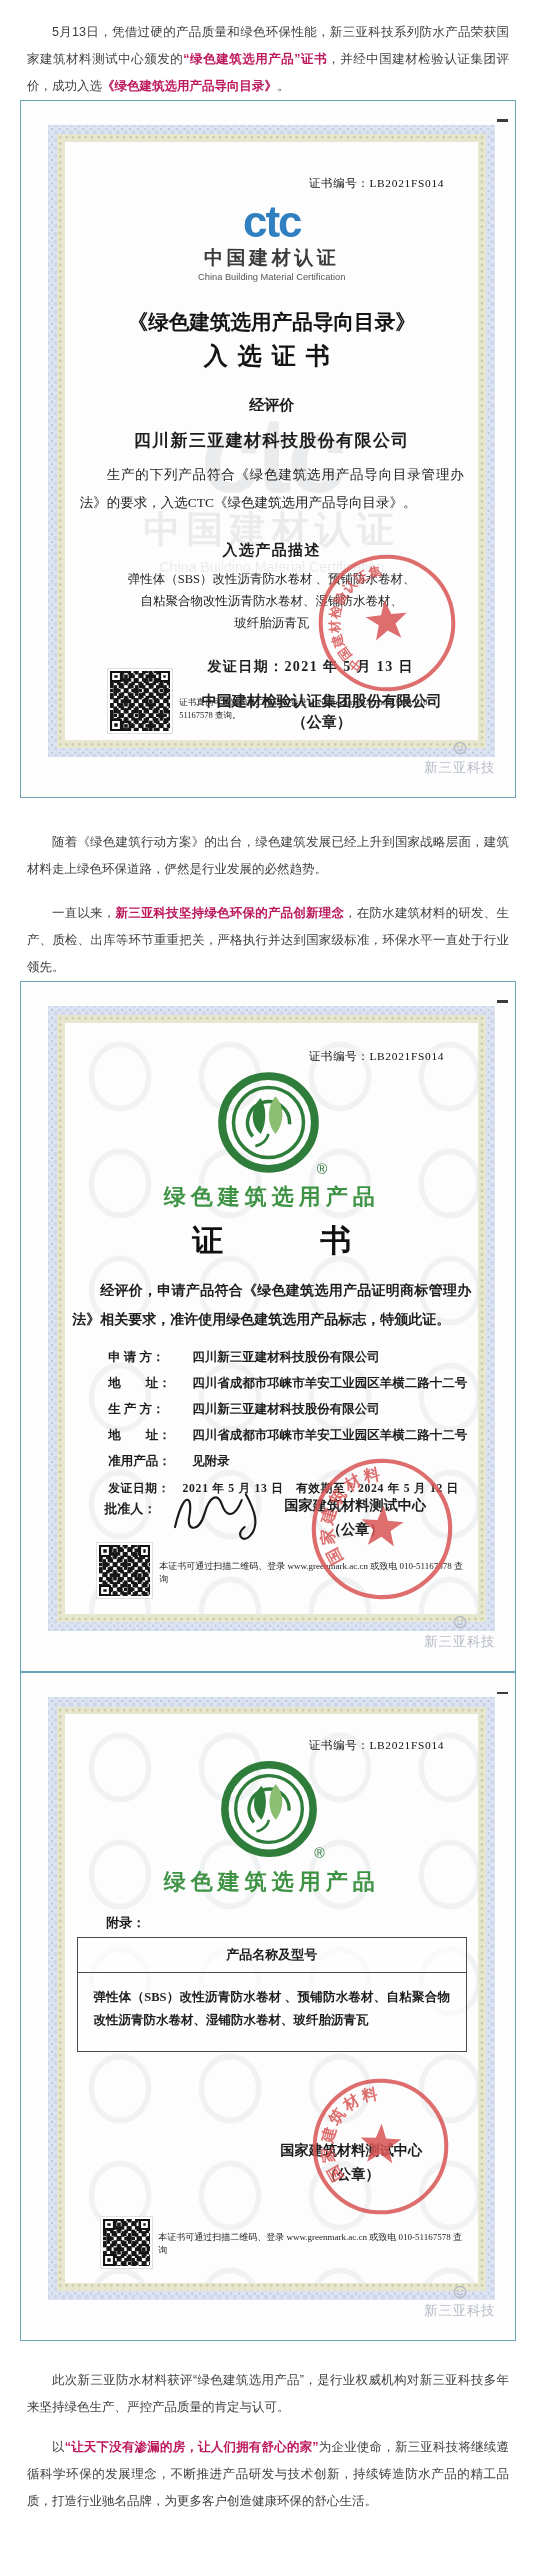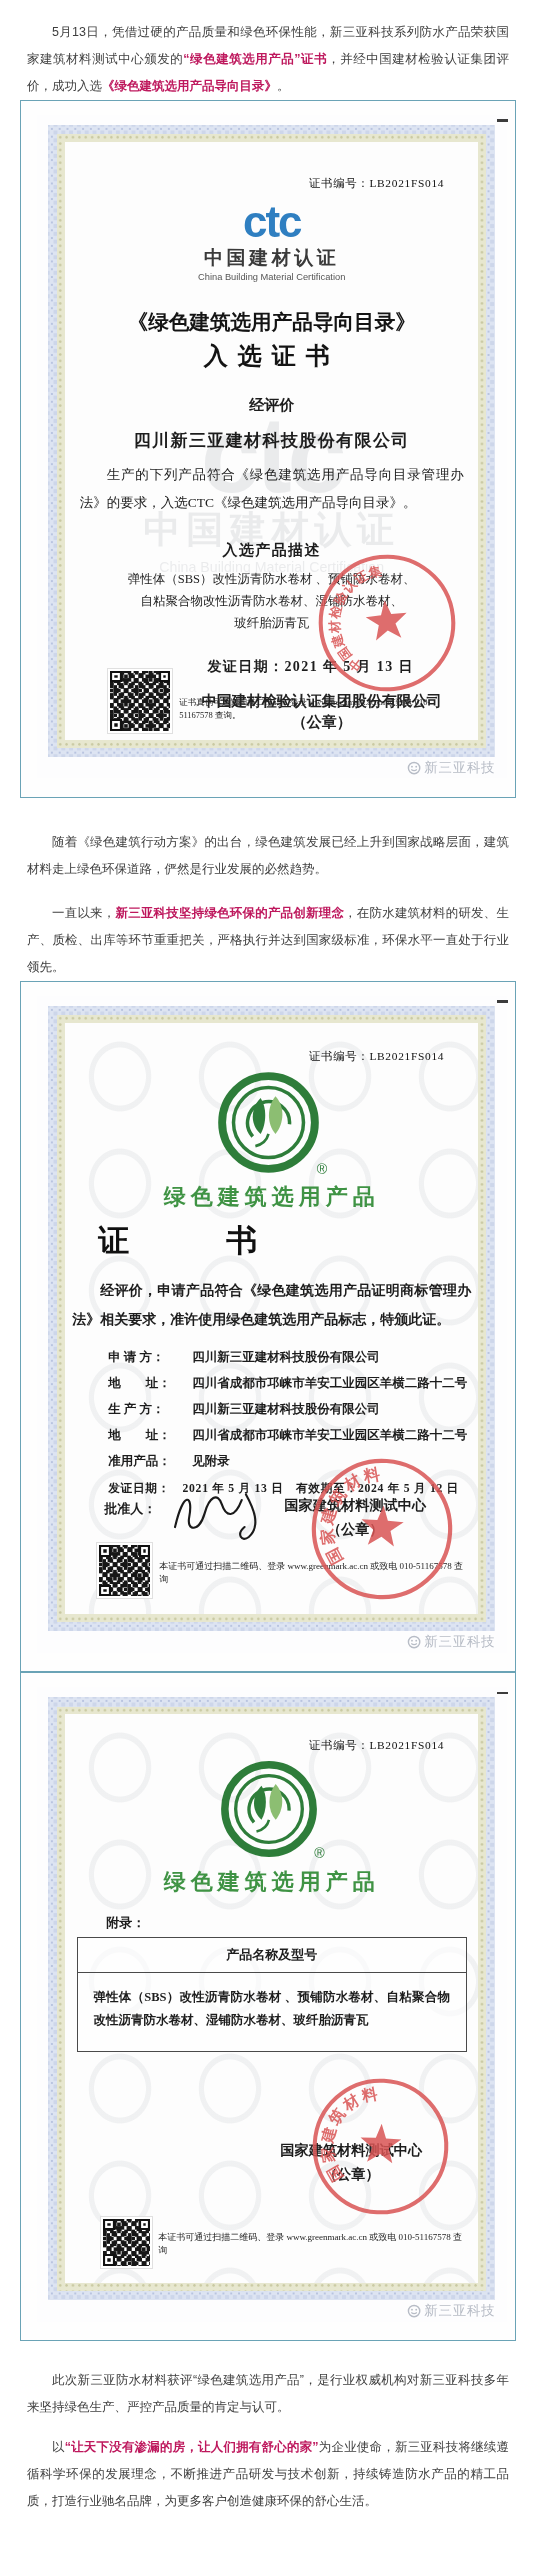--- a/index.html
+++ b/index.html
@@ -62,31 +62,31 @@
   .qr2{left:32px;bottom:15.7px;width:51px;height:51px;}
   .qr3{left:36px;bottom:15.7px;width:47px;height:47px;}
   .seal{position:absolute;z-index:4;opacity:.85;}
   .seal1{right:20px;bottom:46px;width:142px;height:142px;transform:rotate(-6deg);}
   .seal2{right:23px;top:433px;width:146px;height:146px;transform:rotate(4deg);}
   .seal3{right:27px;top:362px;width:141px;height:141px;transform:rotate(3deg);}
   .c-footer{position:absolute;font-size:8.5px;color:#222;z-index:3;font-family:"Liberation Serif",serif;}
   .f1{left:114px;right:18px;bottom:18.5px;line-height:1.5;}
   .f2{left:94px;right:10.7px;bottom:28.5px;font-size:9px;}
   .f3{left:93px;right:10.7px;bottom:26px;font-size:9px;}
-  .brand-wm{position:absolute;right:11.4px;bottom:1.4px;display:flex;align-items:center;gap:3.6px;color:#b7bcc6;font-size:13.5px;letter-spacing:0.7px;font-family:"Liberation Sans",sans-serif;}
+  .brand-wm{position:absolute;right:11.4px;bottom:1.4px;display:flex;align-items:center;gap:3.6px;color:#b7bcc6;font-size:13.5px;letter-spacing:0.7px;font-family:"Liberation Sans",sans-serif;flex-direction:column;}
   .bw-icon{width:14.2px;height:14.2px;}
 
   
   .c2{height:591px;}
   .c2 .certno{padding-top:26px;}
   .glogo-wrap{text-align:center;margin-top:5.7px;position:relative;z-index:2;}
   .glogo{width:105px;height:105px;}
   .regmark{font-family:"Liberation Sans",sans-serif;font-size:14.2px;color:#2e7d3a;vertical-align:bottom;margin-left:-4.3px;}
   .g-title{margin-top:5.7px;text-align:center;font-family:"Liberation Sans",sans-serif;font-weight:800;font-size:22px;letter-spacing:5px;color:#3f9344;position:relative;z-index:2;}
-  .big-title{margin-top:7.1px;font-family:"Liberation Sans",sans-serif;font-weight:800;font-size:31px;letter-spacing:33px;text-indent:33px;color:#101010;position:relative;z-index:2;}
+  .big-title{margin-top:7.1px;text-align:center;font-family:"Liberation Sans",sans-serif;font-weight:800;font-size:31px;letter-spacing:33px;text-indent:33px;color:#101010;position:relative;z-index:2;}
   .c2-body{margin:15.7px auto 0;width:399px;font-size:14px;line-height:28.5px;text-indent:2em;text-align:justify;font-weight:600;position:relative;z-index:2;}
   .c2-fields{margin:10px 0 0 43px;position:relative;z-index:2;}
   .c2-row{display:flex;font-size:12.5px;line-height:26px;font-weight:600;}
   .c2-row .lab{width:84px;flex:none;}
   .c2-date{margin:7.1px 0 0 43px;font-size:11.7px;font-weight:700;letter-spacing:0.7px;position:relative;z-index:2;}
   .c2-approve{position:absolute;left:39px;top:453px;display:flex;align-items:flex-start;z-index:2;width:399px;}
   .c2-approve .lab{font-size:13px;font-weight:700;margin-top:24px;}
   .sig{width:114px;height:78px;margin-left:5.7px;flex:none;}
   .c2-issuer{margin-left:8.5px;margin-top:17px;text-align:center;font-family:"Liberation Sans",sans-serif;font-weight:700;font-size:14.2px;color:#1c1c1c;line-height:24px;}
 

